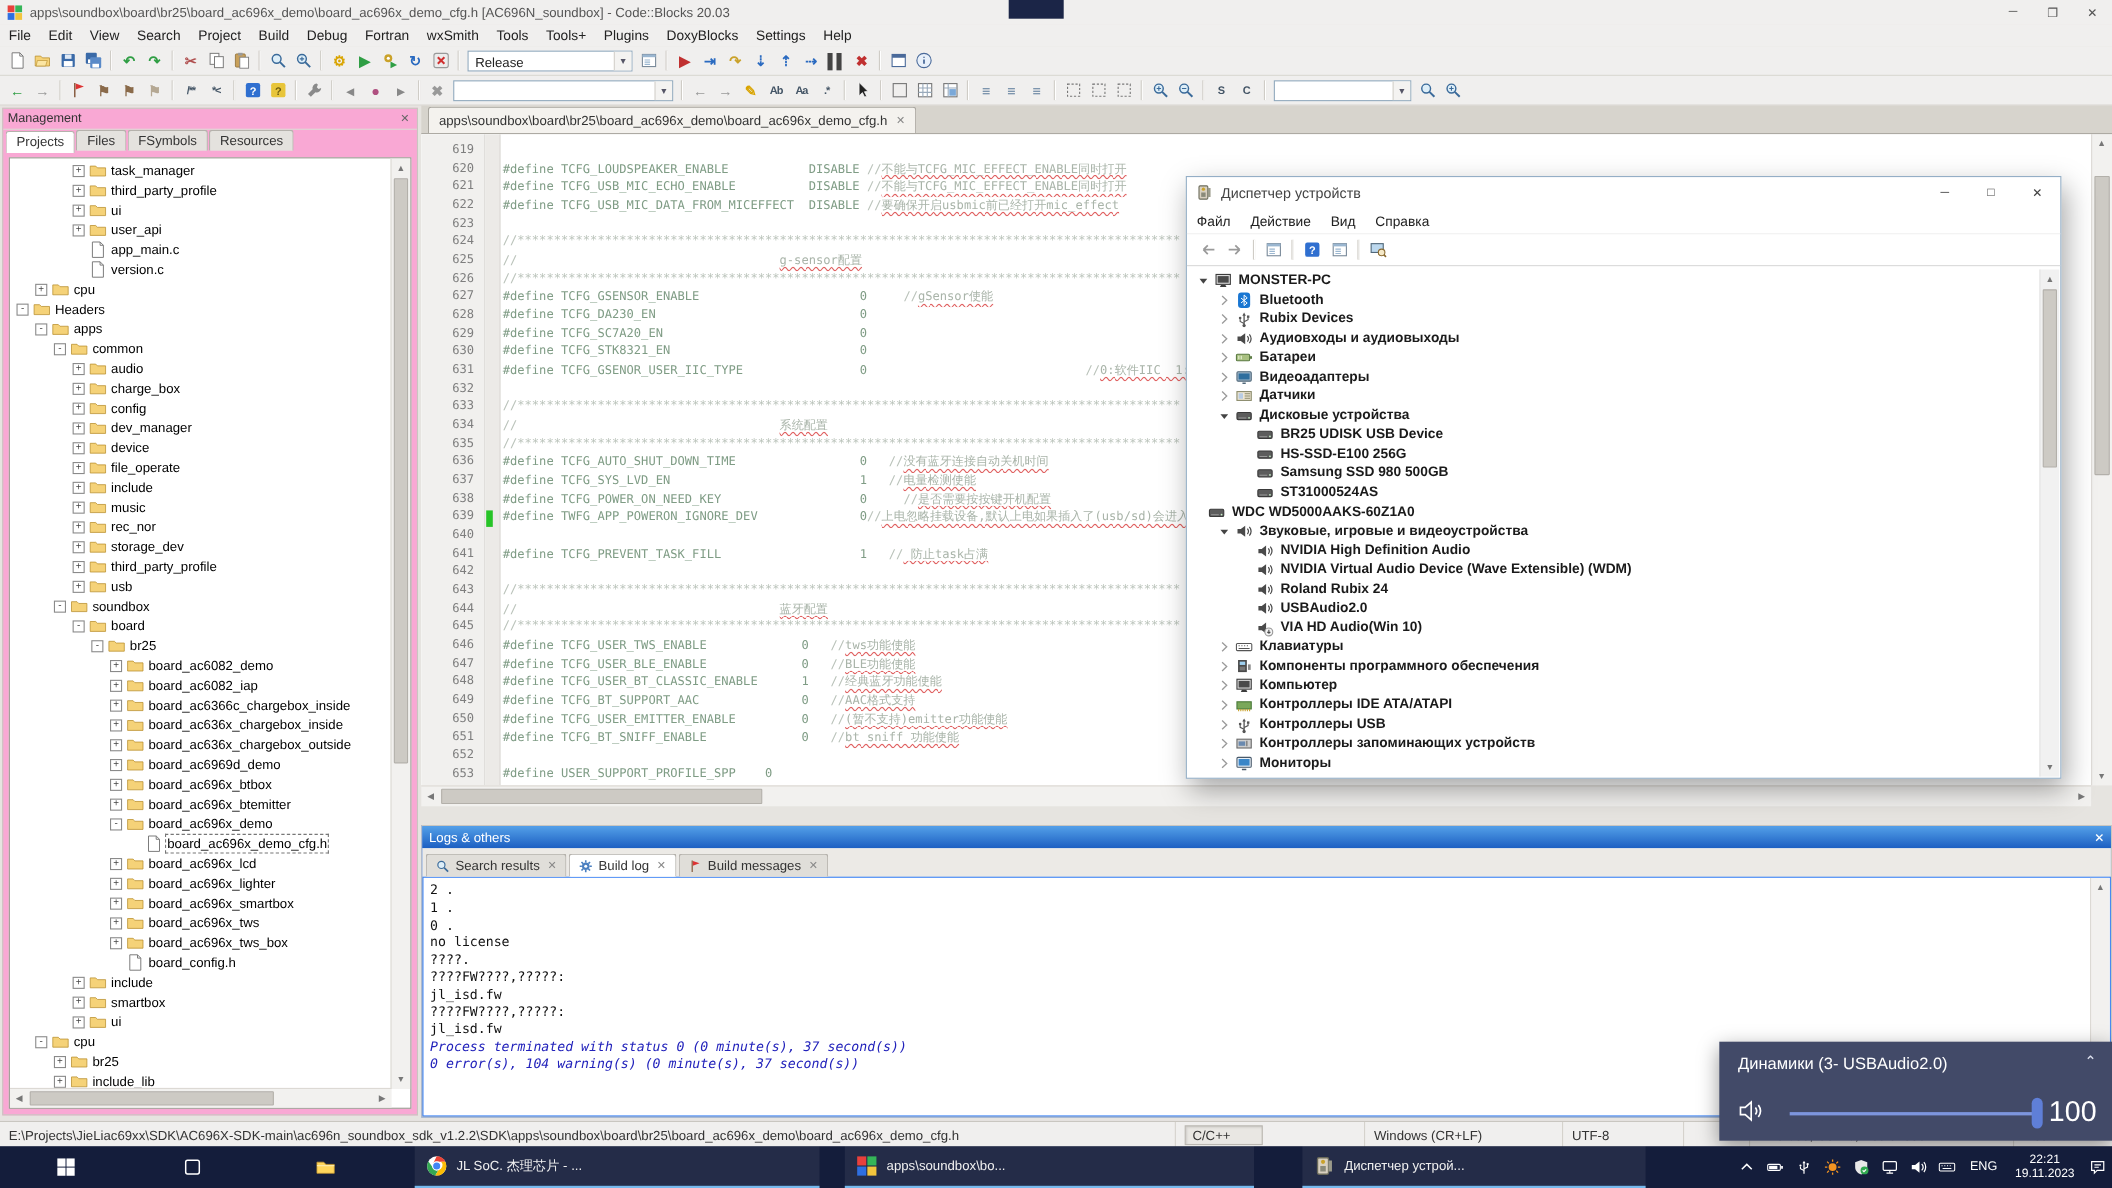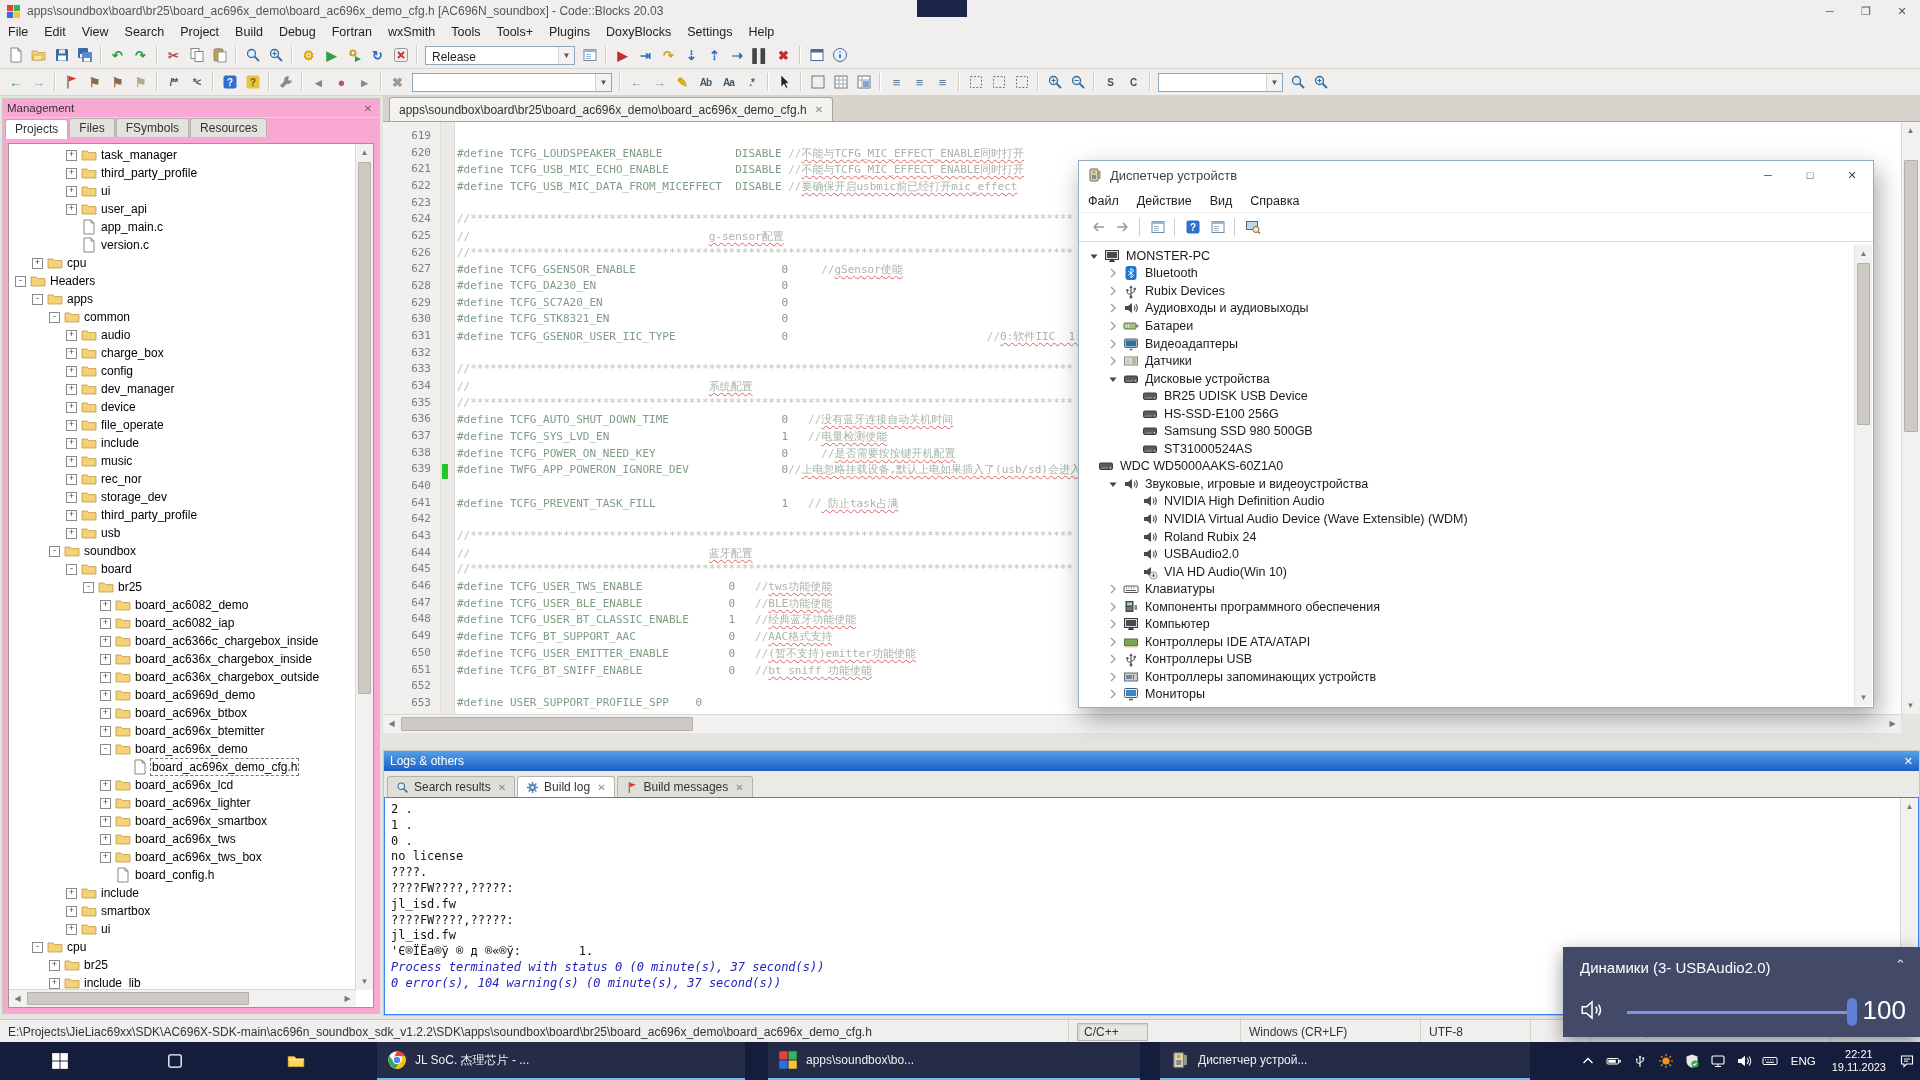--- a/index.html
+++ b/index.html
@@ -74,21 +74,21 @@
   .dm{left:1078px;top:160px;width:796px;height:548px;background:#fff;border:1px solid #94aec6;box-shadow:4px 10px 24px rgba(0,0,0,.35);z-index:50;box-sizing:border-box;}
   .dmtitle{height:28px;display:flex;align-items:center;font-size:13px;color:#444;padding-left:8px;}
   .dmtitle svg{width:16px;height:16px;margin-right:7px;}
   .dmbtns{margin-left:auto;display:flex;}
   .dmbtn{width:42px;height:28px;display:flex;align-items:center;justify-content:center;color:#444;font-size:11px;}
   .dmmenu{height:23px;display:flex;align-items:center;font-size:12.5px;color:#222;border-bottom:1px solid #f0f0f0;}
   .dmmenu span{padding:0 9px;}
   .dmtools{height:28px;display:flex;align-items:center;padding-left:6px;border-bottom:1px solid #d9d9d9;}
   .dmtools .tbi{margin:0 2px;}
   .dmtree{position:absolute;left:1px;top:84px;right:18px;bottom:1px;overflow:hidden;padding-top:2px;}
-  .dmrow{height:17.55px;display:flex;align-items:center;font-size:12.5px;color:#1a1a1a;white-space:nowrap;}
+  .dmrow{height:17.55px;display:flex;align-items:flex-start;font-size:12.5px;color:#1a1a1a;white-space:nowrap;font-weight:bold;}
   .chev{width:16px;height:16px;flex:none;}
   .dmrow .ic{width:16px;height:16px;margin:0 6px 0 2px;flex:none;}
   .dmsb{position:absolute;top:84px;right:1px;bottom:1px;width:17px;background:#f1f1f1;border-left:1px solid #e3e3e3;}
   
   .vol{left:1563px;top:947px;width:357px;height:90px;background:#424a68;z-index:120;color:#fff;box-shadow:0 6px 18px rgba(0,0,0,.4);}
   .vol .ti{position:absolute;left:17px;top:12px;font-size:15px;}
   .vol .chv{position:absolute;right:14px;top:10px;font-size:13px;color:#dfe3f0;}
   .vol .spk{position:absolute;left:16px;top:50px;width:26px;height:26px;}
   .vtrack{position:absolute;left:64px;top:64px;width:226px;height:3px;background:#7d95dd;}
   .vthumb{position:absolute;left:284px;top:51px;width:10px;height:28px;border-radius:5px;background:#5f7fd8;}
@@ -989,21 +989,20 @@
     <div id="log-lines">
         <div class="logline ">2 .</div>
         <div class="logline ">1 .</div>
         <div class="logline ">0 .</div>
         <div class="logline ">no license</div>
         <div class="logline ">????.</div>
         <div class="logline ">????FW????,?????:</div>
         <div class="logline ">jl_isd.fw</div>
         <div class="logline ">????FW????,?????:</div>
         <div class="logline ">jl_isd.fw</div>
-        <div class="logline ">'Є®ÏЁa®ў ® д ®«®ў:        1.</div>
         <div class="logline blue">Process terminated with status 0 (0 minute(s), 37 second(s))</div>
         <div class="logline blue">0 error(s), 104 warning(s) (0 minute(s), 37 second(s))</div>
       </div>
     <div class="sbv" style="position:absolute;top:0;right:0;bottom:0;width:17px;">
       <div class="sba" style="top:0;">▲</div>
       <div class="sba" style="bottom:0;">▼</div>
     </div>
   </div>
 </div>
 
@@ -1492,21 +1491,21 @@
       </div><div class="tapp" style="left:768px;width:372px">
         <span class="icw" style="display:inline-flex">
           <svg viewBox="0 0 16 16">
             <rect x="1" y="1" width="6.6" height="6.6" fill="#e8413c"></rect>
             <rect x="8.4" y="1" width="6.6" height="6.6" fill="#35b558"></rect>
             <rect x="1" y="8.4" width="6.6" height="6.6" fill="#2f6fe0"></rect>
             <rect x="8.4" y="8.4" width="6.6" height="6.6" fill="#f2c53d"></rect>
           </svg>
         </span>
         <span class="tl">apps\soundbox\bo...</span>
-      </div><div class="tapp" style="left:1160px;width:370px">
+      </div><div class="tapp" style="left:1184px;width:312px">
         <span class="icw" style="display:inline-flex">
           <svg viewBox="0 0 16 16">
             <rect x="3" y="2" width="8" height="12" rx="1" fill="#d8d0c0" stroke="#6a6a5a"></rect>
             <circle cx="7" cy="5" r="1.5" fill="#caa22a"></circle>
             <rect x="5" y="8" width="4" height="4" fill="#8a8a7a"></rect>
             <path d="M11 4h2.5v8H11" fill="#9a9a8a"></path>
           </svg>
         </span>
         <span class="tl">Диспетчер устрой...</span>
       </div></span>

